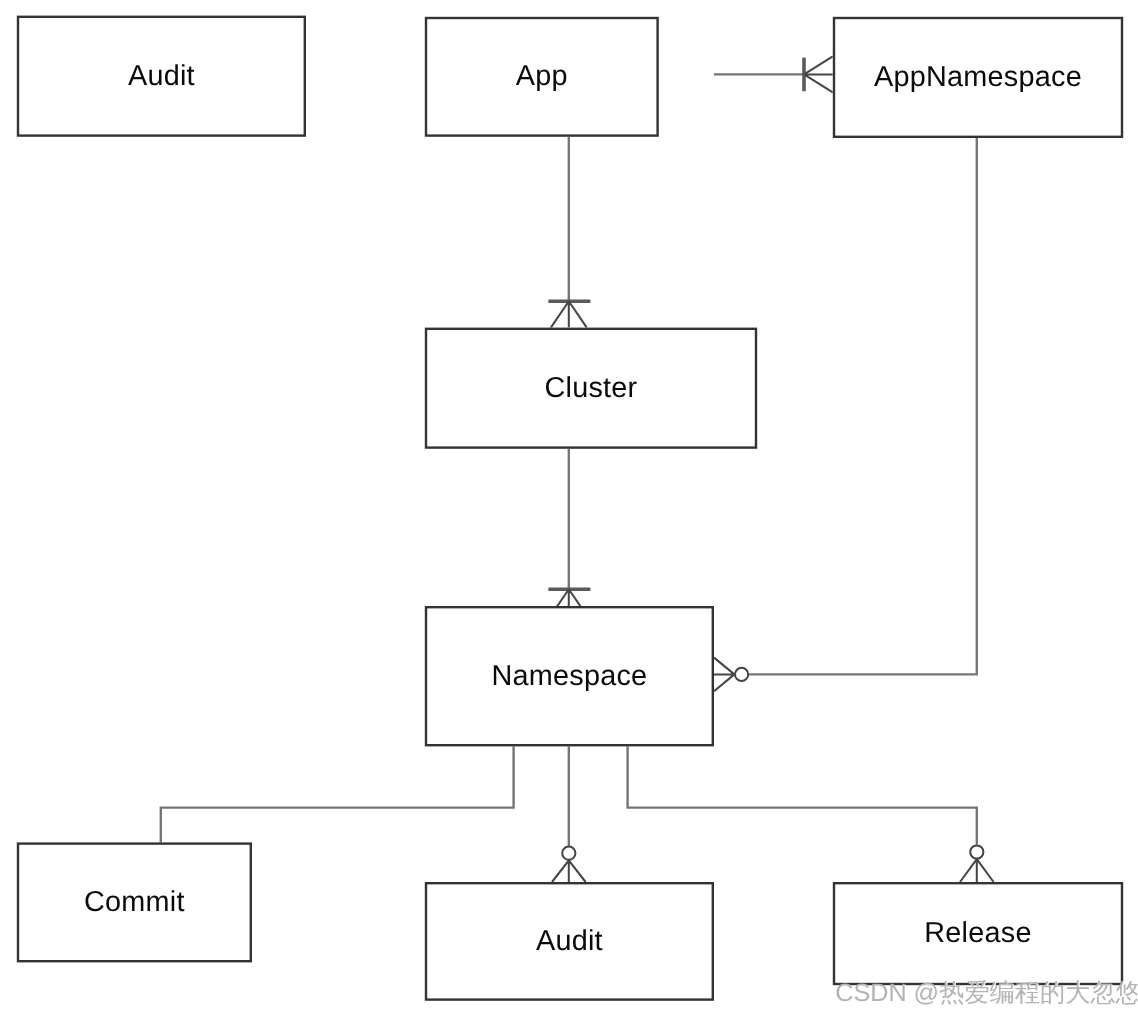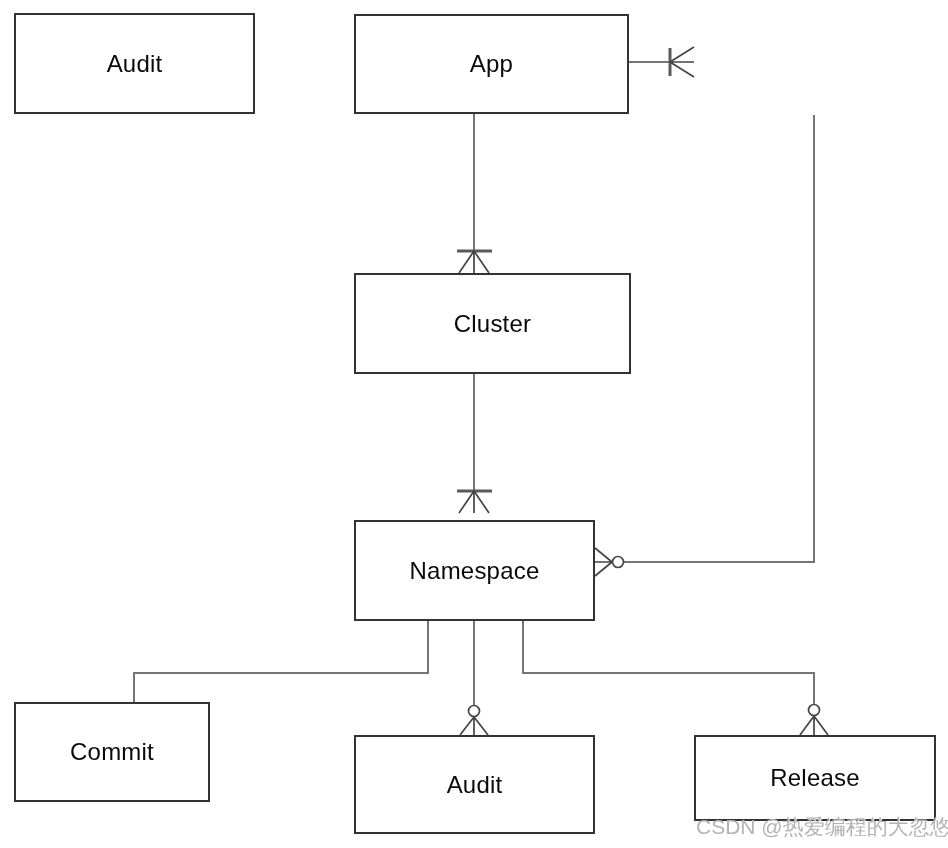--- a/index.html
+++ b/index.html
@@ -95,30 +95,33 @@
       <path class="conn" d="M523,614 L523,673 L814,673 L814,704"></path>
       <circle class="ring" cx="814" cy="710" r="5.5"></circle>
       <path class="prong" d="M814,716 L800,735 M814,716 L814,735 M814,716 L828,735"></path>
     </g>
   </svg>
 
   <div class="entity" style="left:14px;top:13px;width:241px;height:101px">
     <span class="entity-label">Audit</span>
   </div>
 
-  <div class="entity" style="left:354px;top:14px;width:275px;height:100px">
+  <div class="entity" style="left:354px;top:14px;width:195px;height:100px">
     <span class="entity-label">App</span>
   </div>
 
+  <div class="entity" style="left:694px;top:14px;width:242px;height:101px">
+    <span class="entity-label">AppNamespace</span>
+  </div>
 
   <div class="entity" style="left:354px;top:273px;width:277px;height:101px">
     <span class="entity-label">Cluster</span>
   </div>
 
-  <div class="entity" style="left:354px;top:520px;width:241px;height:101px">
+  <div class="entity" style="left:354px;top:505px;width:241px;height:117px">
     <span class="entity-label">Namespace</span>
   </div>
 
   <div class="entity" style="left:14px;top:702px;width:196px;height:100px">
     <span class="entity-label">Commit</span>
   </div>
 
   <div class="entity" style="left:354px;top:735px;width:241px;height:99px">
     <span class="entity-label">Audit</span>
   </div>

